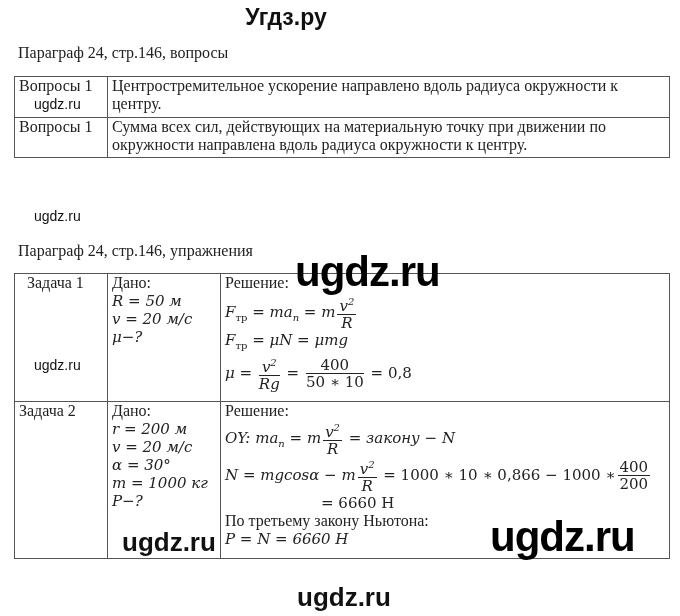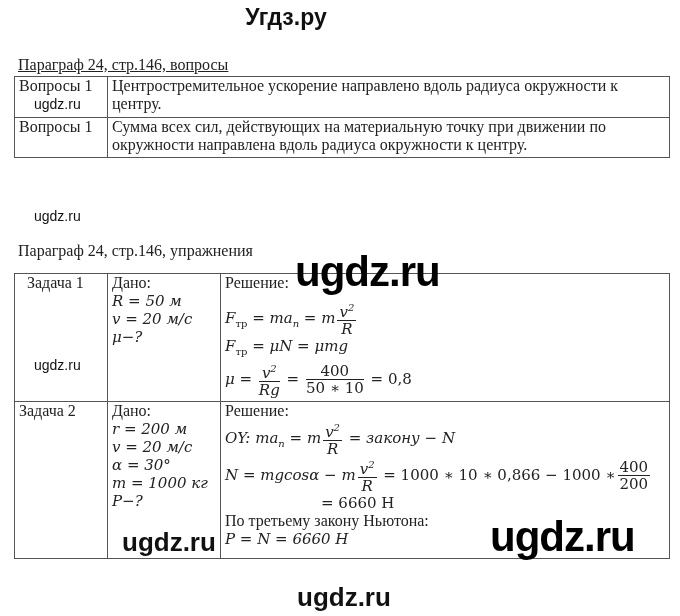--- a/index.html
+++ b/index.html
@@ -35,21 +35,21 @@
   .wm-mid {
     position: absolute; font-family: "Liberation Sans", sans-serif; font-weight: bold;
     font-size: 26px; color: #111;
   }
 </style>
 </head>
 <body>
 
 <div class="site-title">Угдз.ру</div>
 
-<div class="section-heading" style="top:56px;text-decoration:underline;">Параграф 24, стр.146, вопросы</div>
+<div class="section-heading" style="top:44px;">Параграф 24, стр.146, вопросы</div>
 
 <table class="q" style="left:14px; top:76px; width:656px;">
   <tbody>
       <tr style="height:41px;">
     <td style="width:93px;">Вопросы 1</td>
     <td>Центростремительное ускорение направлено вдоль радиуса окружности к центру.</td>
   </tr>
   <tr style="height:40px;">
     <td>Вопросы 1</td>
     <td>Сумма всех сил, действующих на материальную точку при движении по окружности направлена вдоль радиуса окружности к центру.</td>
@@ -64,21 +64,21 @@
       <tr style="height:128px;">
     <td style="width:93px;padding-left:12px;">Задача 1</td>
     <td style="width:113px;">
       <div>Дано:</div>
       <div class="math">R = 50 м</div>
       <div class="math">v = 20  м/с</div>
       <div class="math">μ−?</div>
     </td>
     <td>
       <div>Решение:</div>
-      <div class="math" style="margin-top:8px;">
+      <div class="math" style="margin-top:2px;">
         <span>F</span><sub class="upright">тр</sub><span> = ma</span><sub>n</sub><span> = m</span><span class="frac"><span class="num"><span>v</span><sup>2</sup></span><span class="den">R</span></span>
       </div>
       <div class="math">
         <span>F</span><sub class="upright">тр</sub><span> = μN = μmg</span>
       </div>
       <div class="math">
         <span>μ = </span><span class="frac"><span class="num"><span>v</span><sup>2</sup></span><span class="den">Rg</span></span><span> = </span><span class="frac upright"><span class="num">400</span><span class="den">50 ∗ 10</span></span><span class="upright"> = 0,8</span>
       </div>
     </td>
   </tr>

